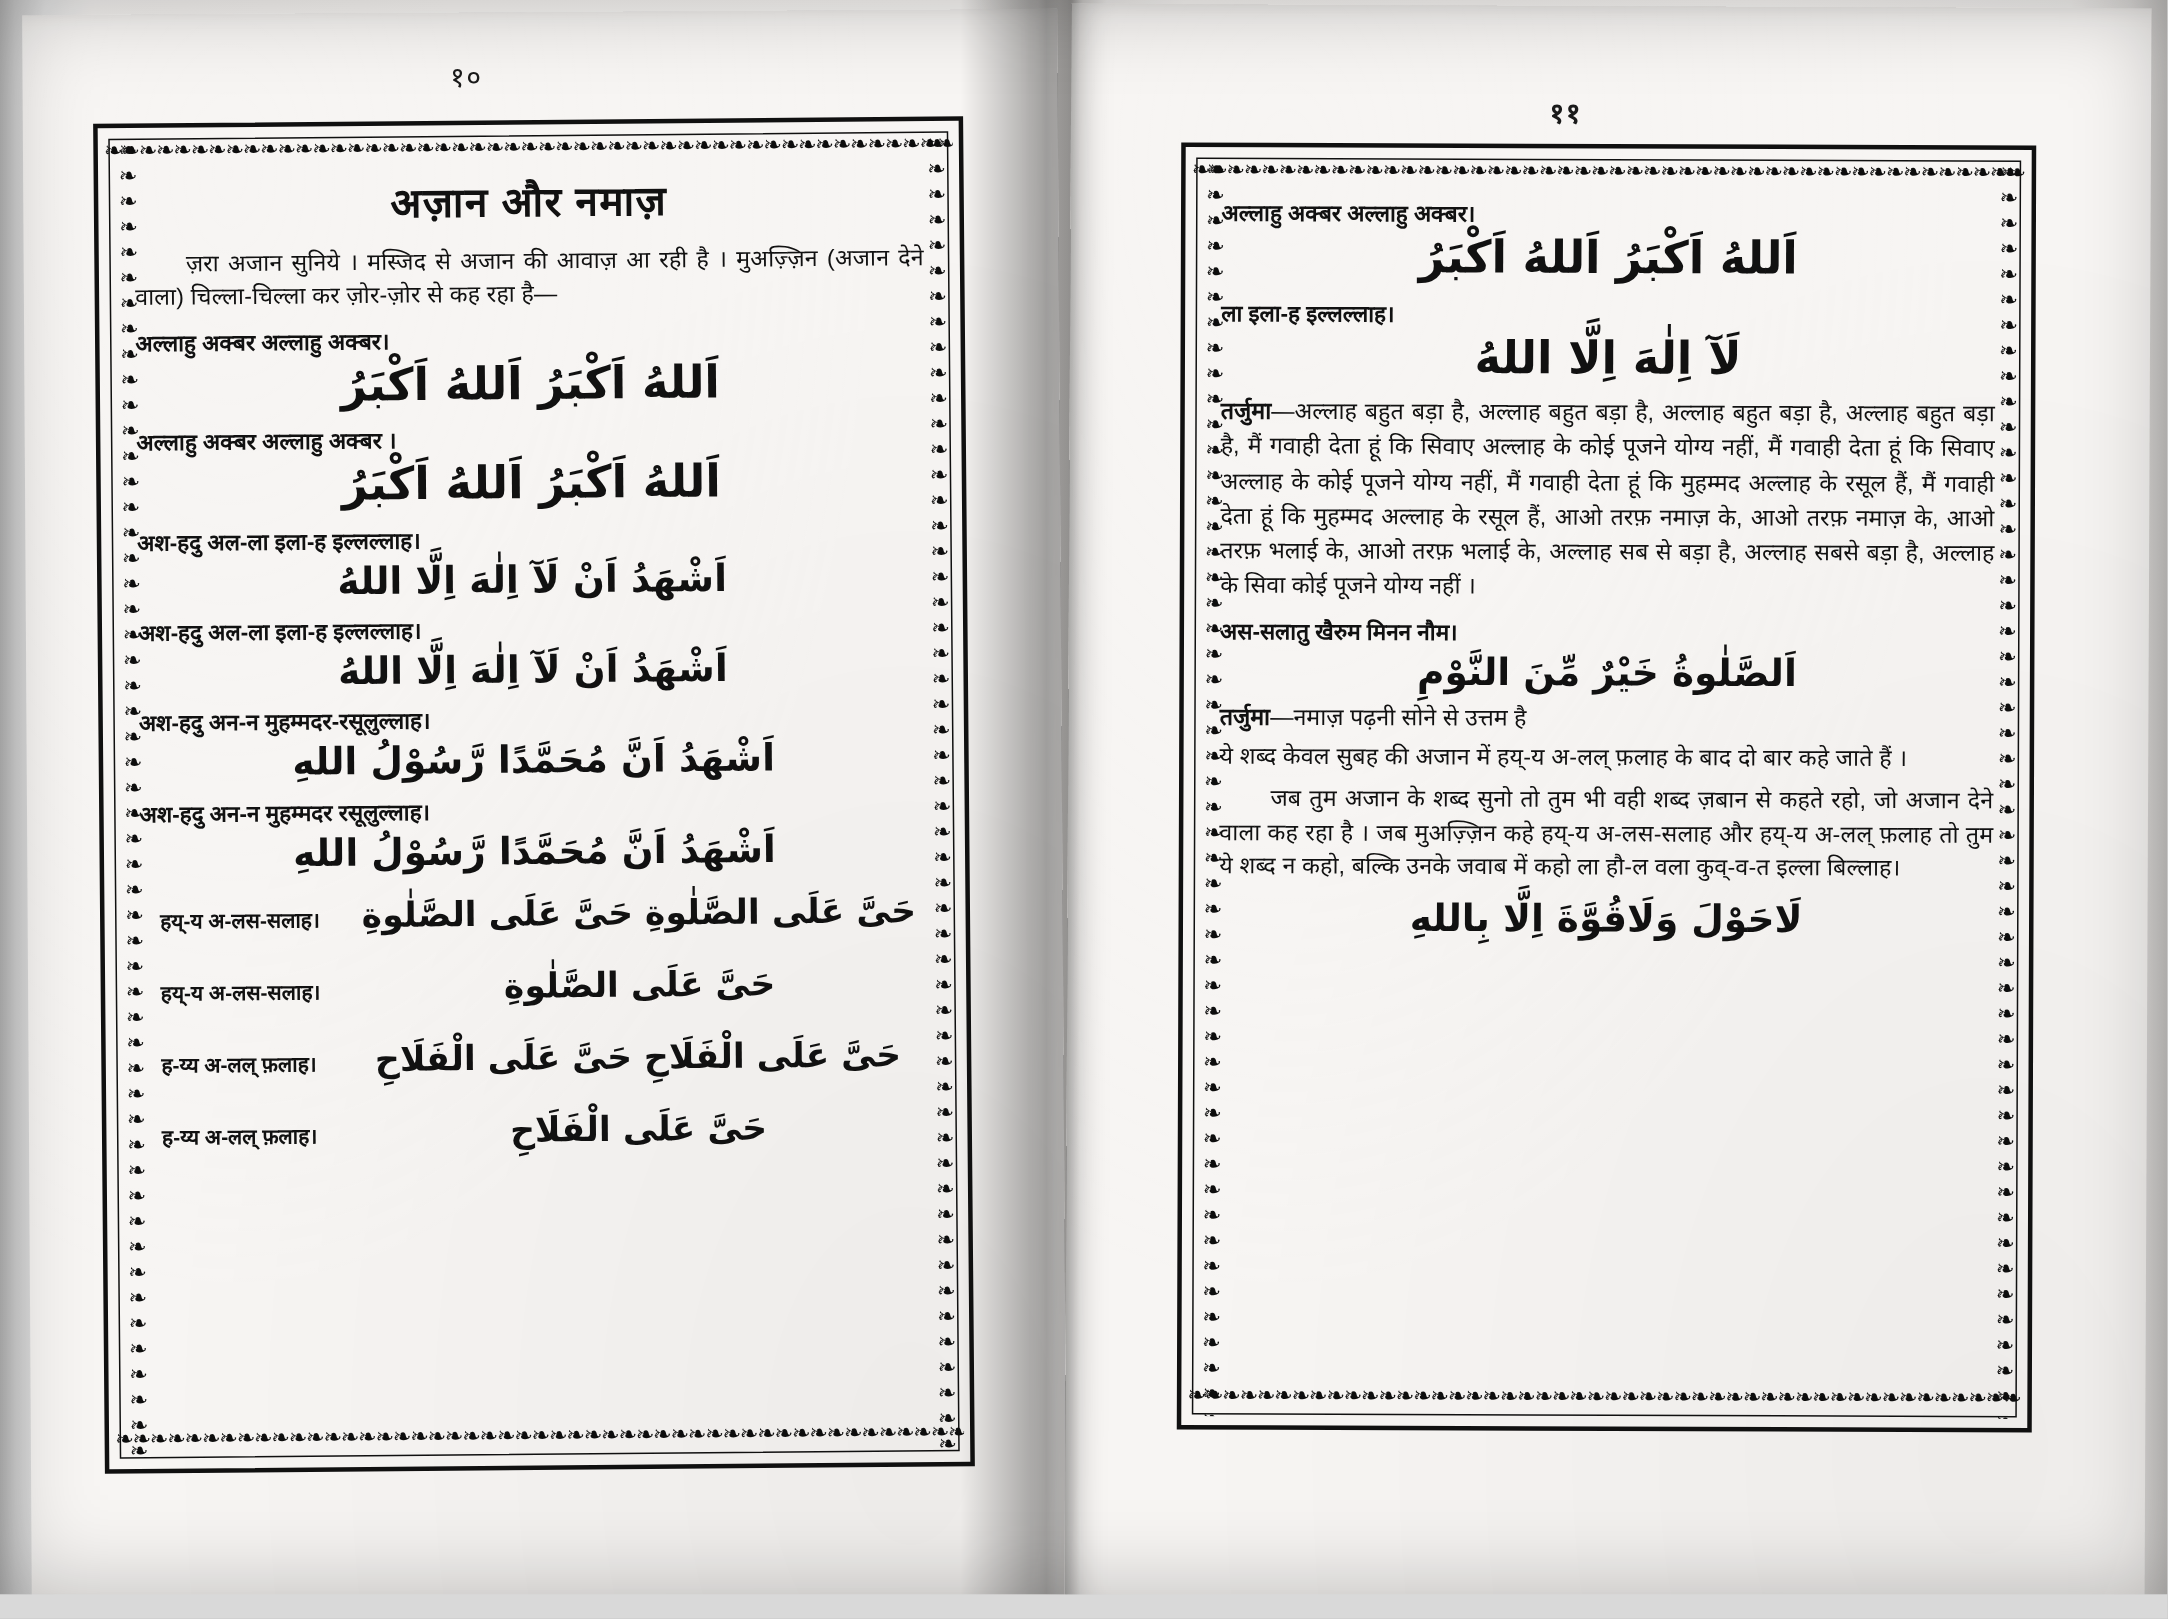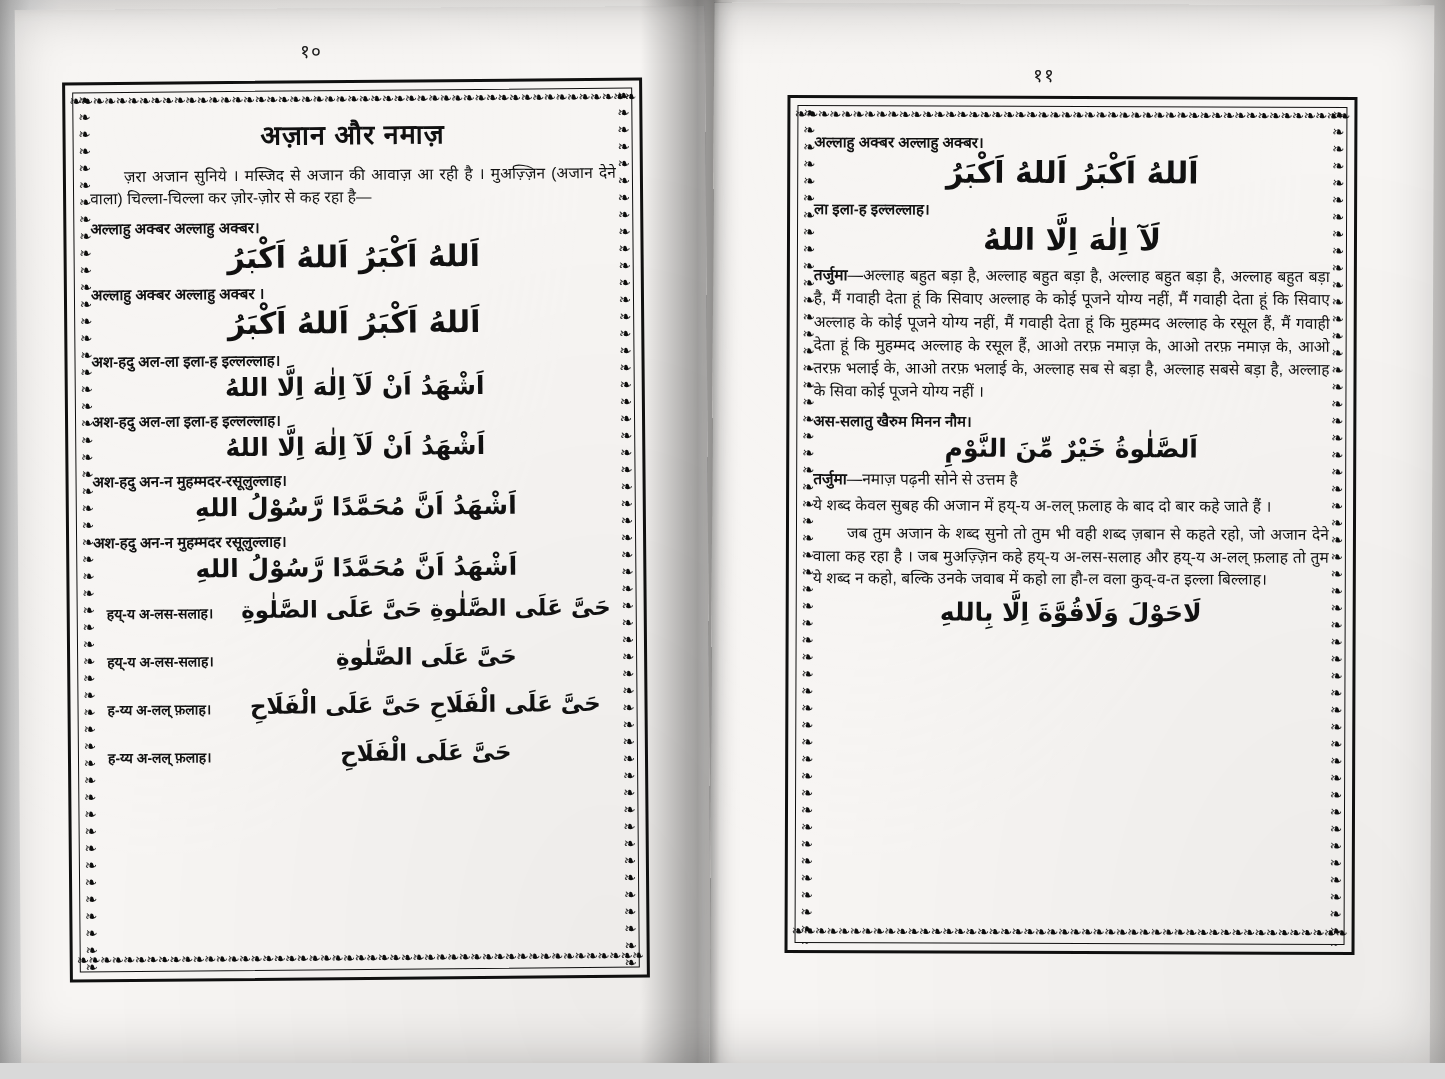--- a/index.html
+++ b/index.html
@@ -60,21 +60,21 @@
     opacity: .5;
   }
 
   .folio {
     position: absolute;
     font-size: 19px;
     color: #1a1a1a;
     letter-spacing: 1px;
   }
   .folio-left { left: 300px; top: 38px; }
-  .folio-right { left: 1033px; top: 62px; }
+  .folio-right { left: 1033px; top: 62px; font-weight: bold; }
 
   
   .frame {
     position: absolute;
     border: 3px solid #101010;
     background: transparent;
     box-sizing: border-box;
   }
   .frame::before {
     content: "";

